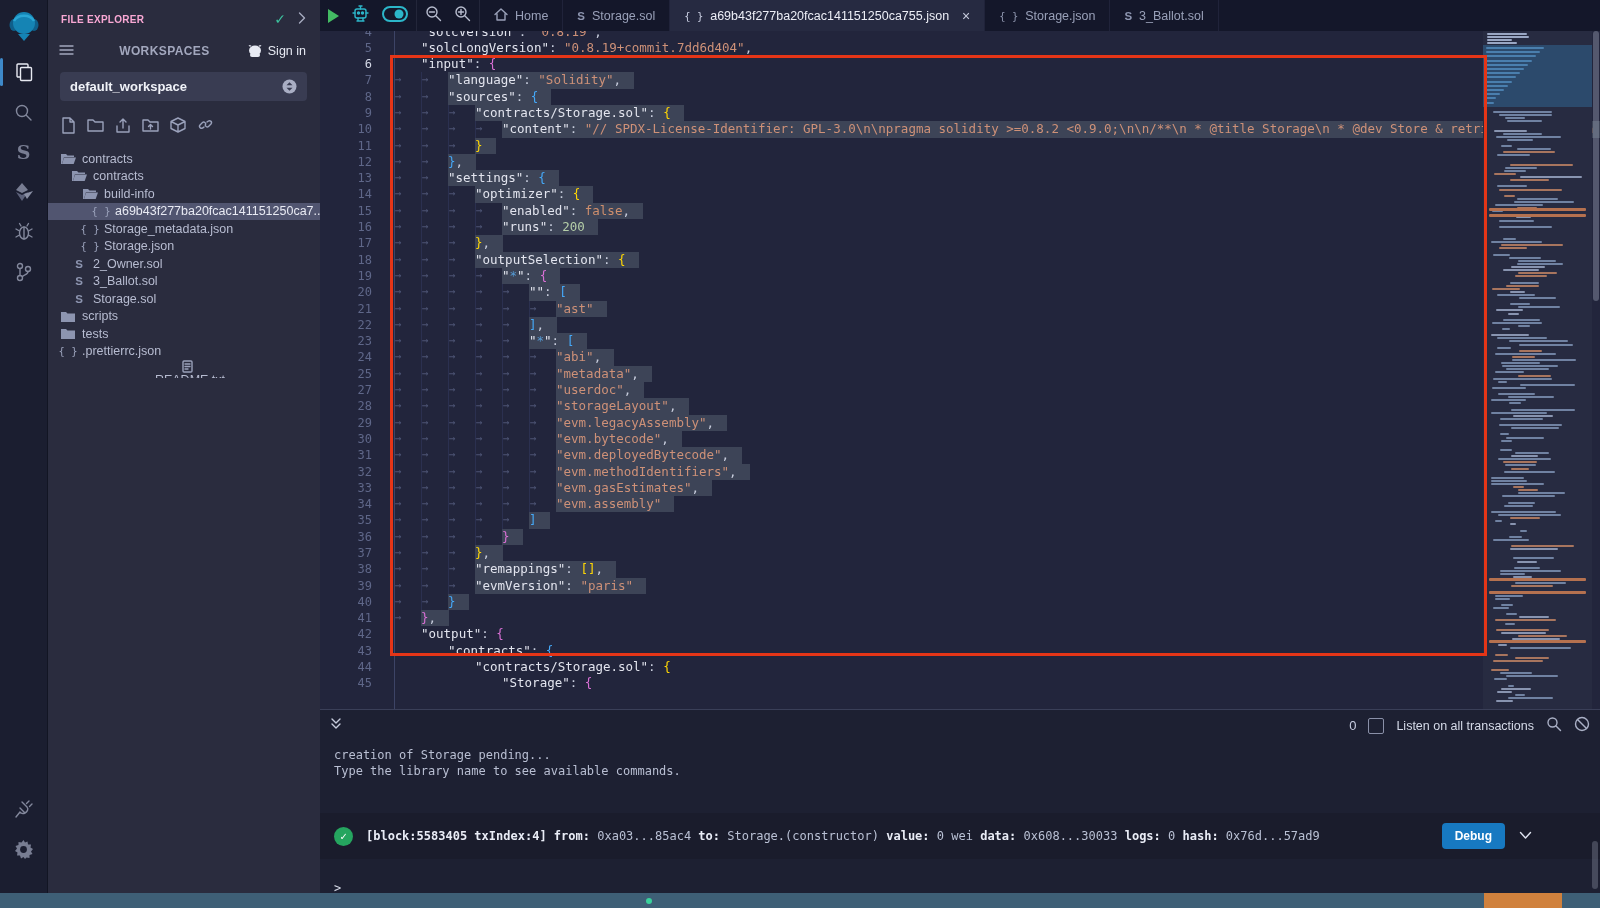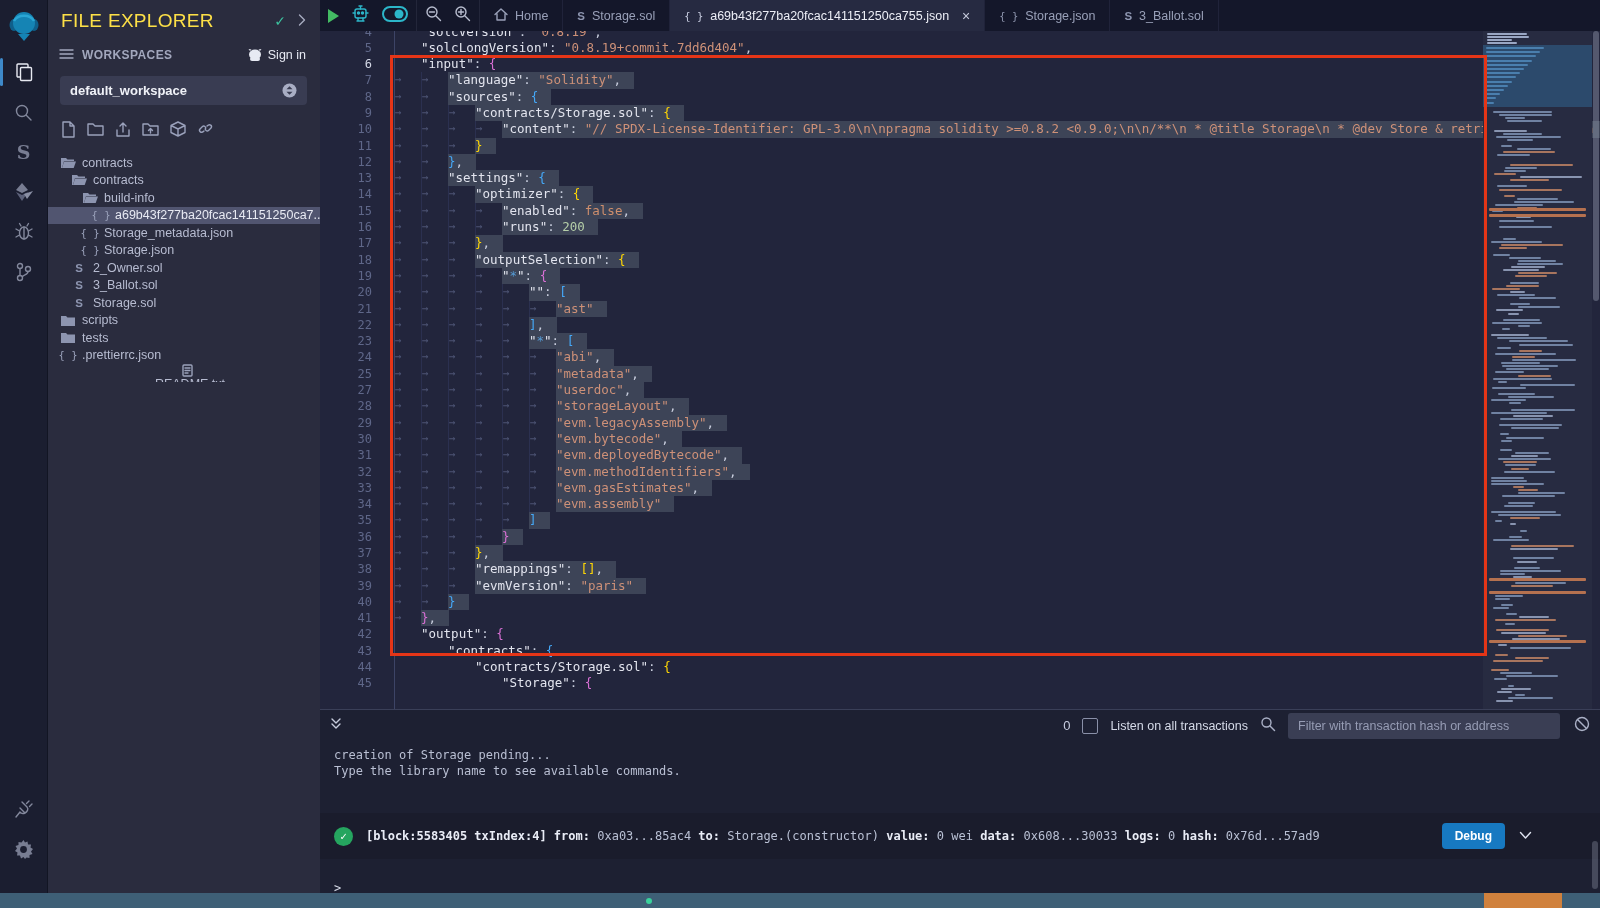--- a/index.html
+++ b/index.html
@@ -10,24 +10,24 @@
   .activitybar{position:absolute;left:0;top:0;width:47px;height:893px;background:#1b1e30;
                border-right:1px solid #121523;display:flex;flex-direction:column;align-items:center;z-index:40;}
   .ab-ico{width:47px;height:40px;display:flex;align-items:center;justify-content:center;color:#83889c;position:relative;}
   .ab-ico svg{display:block}
   .ab-active-bar{position:absolute;left:0;top:6px;width:3px;height:28px;background:#3e89c9;border-radius:2px;}
   .ab-bottom{margin-top:auto;margin-bottom:24px;display:flex;flex-direction:column;align-items:center;}
 
   
   .sidepanel{position:absolute;left:47px;top:0;width:273px;height:893px;background:#2a2c3e;z-index:35;}
   .fe-header{display:flex;align-items:center;padding:10px 14px 6px 14px;}
-  .fe-title{color:#fde047;font-size:19px;font-weight:normal;letter-spacing:.3px;flex:1;}
+  .fe-title{color:#f9a8d4;font-size:10px;font-weight:bold;letter-spacing:.3px;flex:1;}
   .fe-check{color:#3cc29e;font-size:14px;margin-right:12px;}
   .fe-chev{color:#a7acc0;}
-  .ws-row{display:flex;align-items:center;padding:8px 14px 4px 12px;color:#a2a7bd;}
+  .ws-row{display:flex;align-items:center;padding:8px 14px 4px 12px;color:#a2a7bd;text-align:center;}
   .ws-label{font-size:12px;font-weight:bold;letter-spacing:.4px;margin-left:8px;flex:1;}
   .signin{display:flex;align-items:center;color:#e7eaf3;font-size:12.5px;gap:5px;}
   .ws-select{margin:8px 13px 0 13px;height:29px;background:#393c52;border-radius:4px;display:flex;align-items:center;
              padding:0 10px;color:#f0f2f8;font-size:13px;font-weight:bold;}
   .ws-select .wsname{flex:1;}
   .fe-tools{display:flex;gap:11px;padding:16px 0 6px 14px;color:#9aa1bb;}
   .tree{margin-top:6px;}
   .trow{height:17.5px;display:flex;align-items:center;font-size:12.5px;color:#b7bcd1;}
   .trow .ticon{width:16px;display:flex;justify-content:center;margin-right:6px;color:#8d95b0;flex:none;}
   .trow.selected{background:#515570;color:#e8eaf3;}
@@ -613,21 +613,20 @@
       <div class="th-right">
         <span class="badge0">0</span>
         <span class="cbx"></span>
         <span class="listen-lbl">Listen on all transactions</span>
         <span style="color:#aab0c6">
           <svg class="stroke" width="16" height="16" viewBox="0 0 16 16" stroke-width="1.8">
               <circle cx="6.5" cy="6.5" r="4.5"></circle>
               <path d="M10 10 L14.5 14.5"></path>
             </svg>
         </span>
-        <input class="filter-input" placeholder="Filter with transaction hash or address" style="">
         <span style="color:#aab0c6">
           <svg class="stroke" width="16" height="16" viewBox="0 0 16 16" stroke-width="1.6">
               <circle cx="8" cy="8" r="6.5"></circle>
               <path d="M3.5 3.5 L12.5 12.5"></path>
             </svg>
         </span>
       </div>
     </div>
     <div class="term-body">
       <div class="tlog" style="padding-top:6px">

